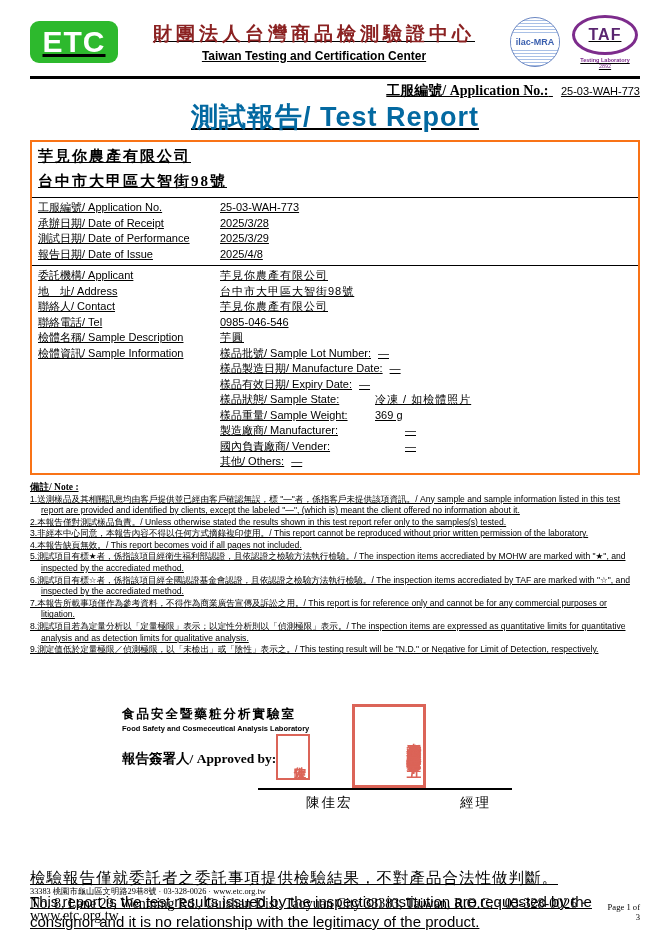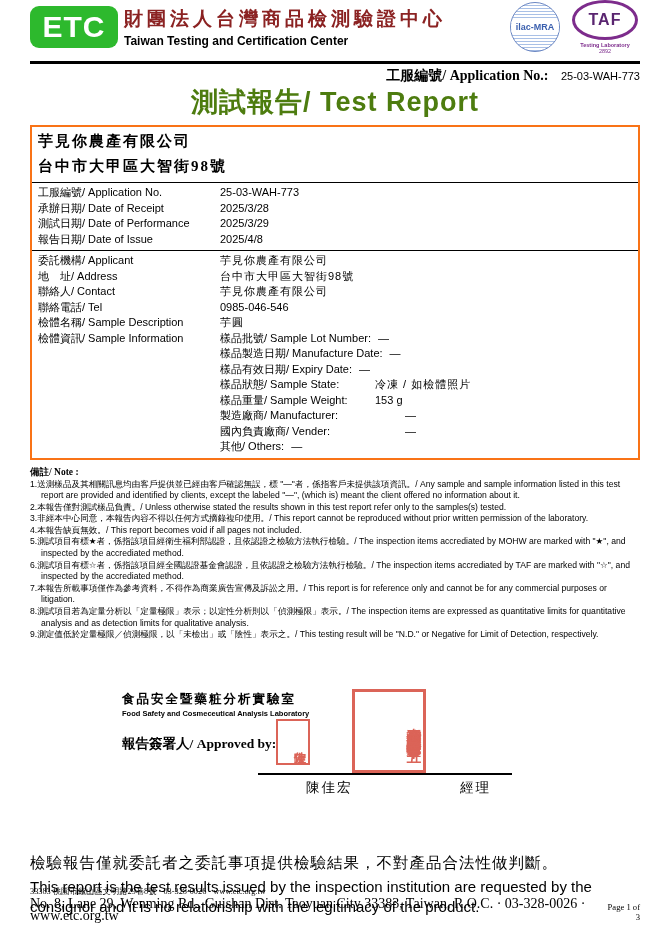--- a/index.html
+++ b/index.html
@@ -1,44 +1,44 @@
 <!DOCTYPE html>
 <html><head>
 <meta charset="utf-8">
 <style>
   html,body{margin:0;padding:0;background:#fff;}
   body{width:666px;height:948px;font-family:"Liberation Sans","DejaVu Sans",sans-serif;color:#000;}
   .page{position:relative;width:666px;height:948px;overflow:hidden;background:#fff;}
-  .content{padding:0 26px 0 30px;}
+  .content{padding:15px 26px 0 30px;text-decoration:underline;}
 
   
   .header{display:flex;align-items:center;}
   .etc-logo{width:88px;height:42px;background:#2db92d;border-radius:9px;display:flex;align-items:center;justify-content:center;
     color:#fff;font-weight:bold;font-size:30px;letter-spacing:1px;flex-shrink:0;}
-  .org{flex:1;text-align:left;padding:0 6px;}
+  .org{flex:1;text-align:center;padding:0 6px;}
   .org-zh{font-family:"Liberation Serif","DejaVu Serif",serif;color:#8b2222;font-size:19px;font-weight:bold;letter-spacing:4px;white-space:nowrap;}
   .org-en{font-size:12px;font-weight:bold;margin-top:2px;white-space:nowrap;}
   .certs{display:flex;gap:10px;align-items:center;flex-shrink:0;}
   .ilac{width:48px;height:48px;border-radius:50%;border:1px solid #6a86c2;position:relative;overflow:hidden;
     background:repeating-linear-gradient(180deg,#ffffff 0 2px,#a9c0e6 2px 3px);}
   .ilac-band{position:absolute;left:0;right:0;top:17px;height:13px;background:#fff;display:flex;align-items:center;justify-content:center;
     color:#3a5fae;font-weight:bold;font-size:9px;}
   .taf{width:70px;text-align:center;}
   .taf-oval{width:60px;height:34px;margin:0 auto;border:3px solid #7d2c8c;border-radius:50%;display:flex;align-items:center;justify-content:center;
     color:#5a2570;font-weight:bold;font-size:16px;letter-spacing:1px;}
   .taf-sub{font-size:5.5px;color:#7d2c8c;font-weight:bold;margin-top:2px;line-height:6px;}
   .taf-num{font-size:5.5px;color:#7d2c8c;line-height:6px;}
 
   .rule{height:3px;background:#000;margin-top:7px;}
 
   .app-line{text-align:right;margin-top:4px;line-height:13px;}
   .app-line .al-lbl{font-family:"Liberation Serif","DejaVu Serif",serif;font-weight:bold;font-size:14px;}
   .app-line .al-val{font-size:11px;margin-left:8px;}
 
-  .title{text-align:center;color:#4d7c0f;font-size:27px;font-weight:bold;margin:1px 0 5px;letter-spacing:1px;}
+  .title{text-align:center;color:#0369a1;font-size:27px;font-weight:bold;margin:1px 0 5px;letter-spacing:1px;}
 
   
   .info-table{border:2px solid #f97316;font-size:11px;}
   .sec{padding:2px 6px 3px 6px;}
   .sec + .sec{border-top:1.5px solid #000;}
   .company-line{font-family:"Liberation Serif","DejaVu Serif",serif;font-weight:bold;font-size:15px;line-height:25px;letter-spacing:2px;}
   .row{display:flex;line-height:15.5px;}
   .lbl{width:182px;flex-shrink:0;}
   .val{flex:1;}
   .cjk{letter-spacing:1px;}
@@ -175,21 +175,21 @@
             <div class="subrow">
               <span class="sublabel">樣品有效日期/ Expiry Date:</span>
               <span>—</span>
             </div>
             <div class="subrow">
               <span class="sublabel w1">樣品狀態/ Sample State:</span>
               <span class="cjk">冷凍 / 如檢體照片</span>
             </div>
             <div class="subrow">
               <span class="sublabel w1">樣品重量/ Sample Weight:</span>
-              <span>153 g</span>
+              <span>369 g</span>
             </div>
             <div class="subrow">
               <span class="sublabel w2">製造廠商/ Manufacturer:</span>
               <span>—</span>
             </div>
             <div class="subrow">
               <span class="sublabel w2">國內負責廠商/ Vender:</span>
               <span>—</span>
             </div>
             <div class="subrow">

